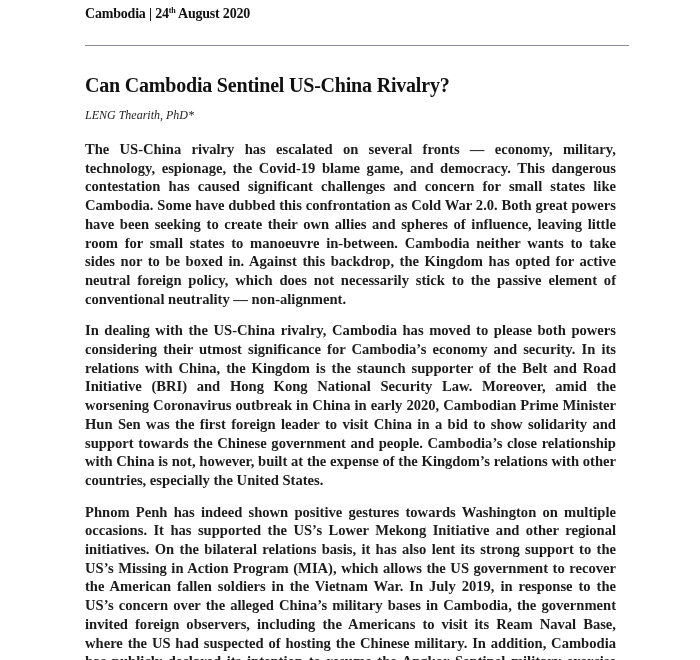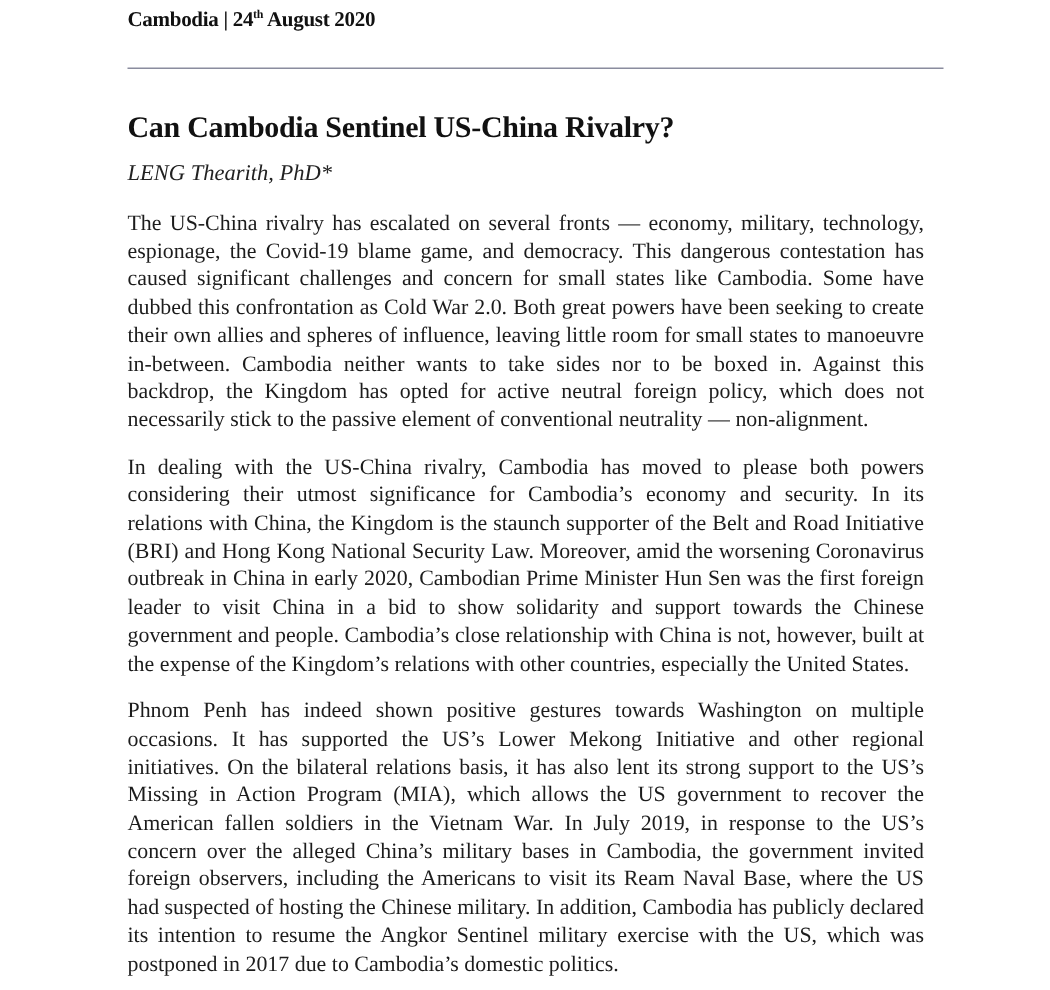--- a/index.html
+++ b/index.html
@@ -52,36 +52,37 @@
       margin: 0;
       font-size: 20px;
       font-weight: bold;
       color: #111;
       letter-spacing: -0.2px;
     }
     .author {
       position: absolute;
       left: 85px;
       top: 108px;
-      font-size: 15px;
+      font-size: 12px;
       font-style: italic;
       color: #222;
     }
     .body {
       position: absolute;
       left: 85px;
       top: 140px;
       width: 531px;
     }
     .body p {
       margin: 0 0 13px 0;
       font-size: 14.6px;
       line-height: 18.7px;
       text-align: justify;
       color: #1c1c1c;
+      font-weight: bold;
     }
   </style>
 </head>
 <body>
 
 <div class="page">
 
   <div class="header">
     <span>Cambodia</span><span> | </span><span>24</span><sup>th</sup><span> August 2020</span>
   </div>

